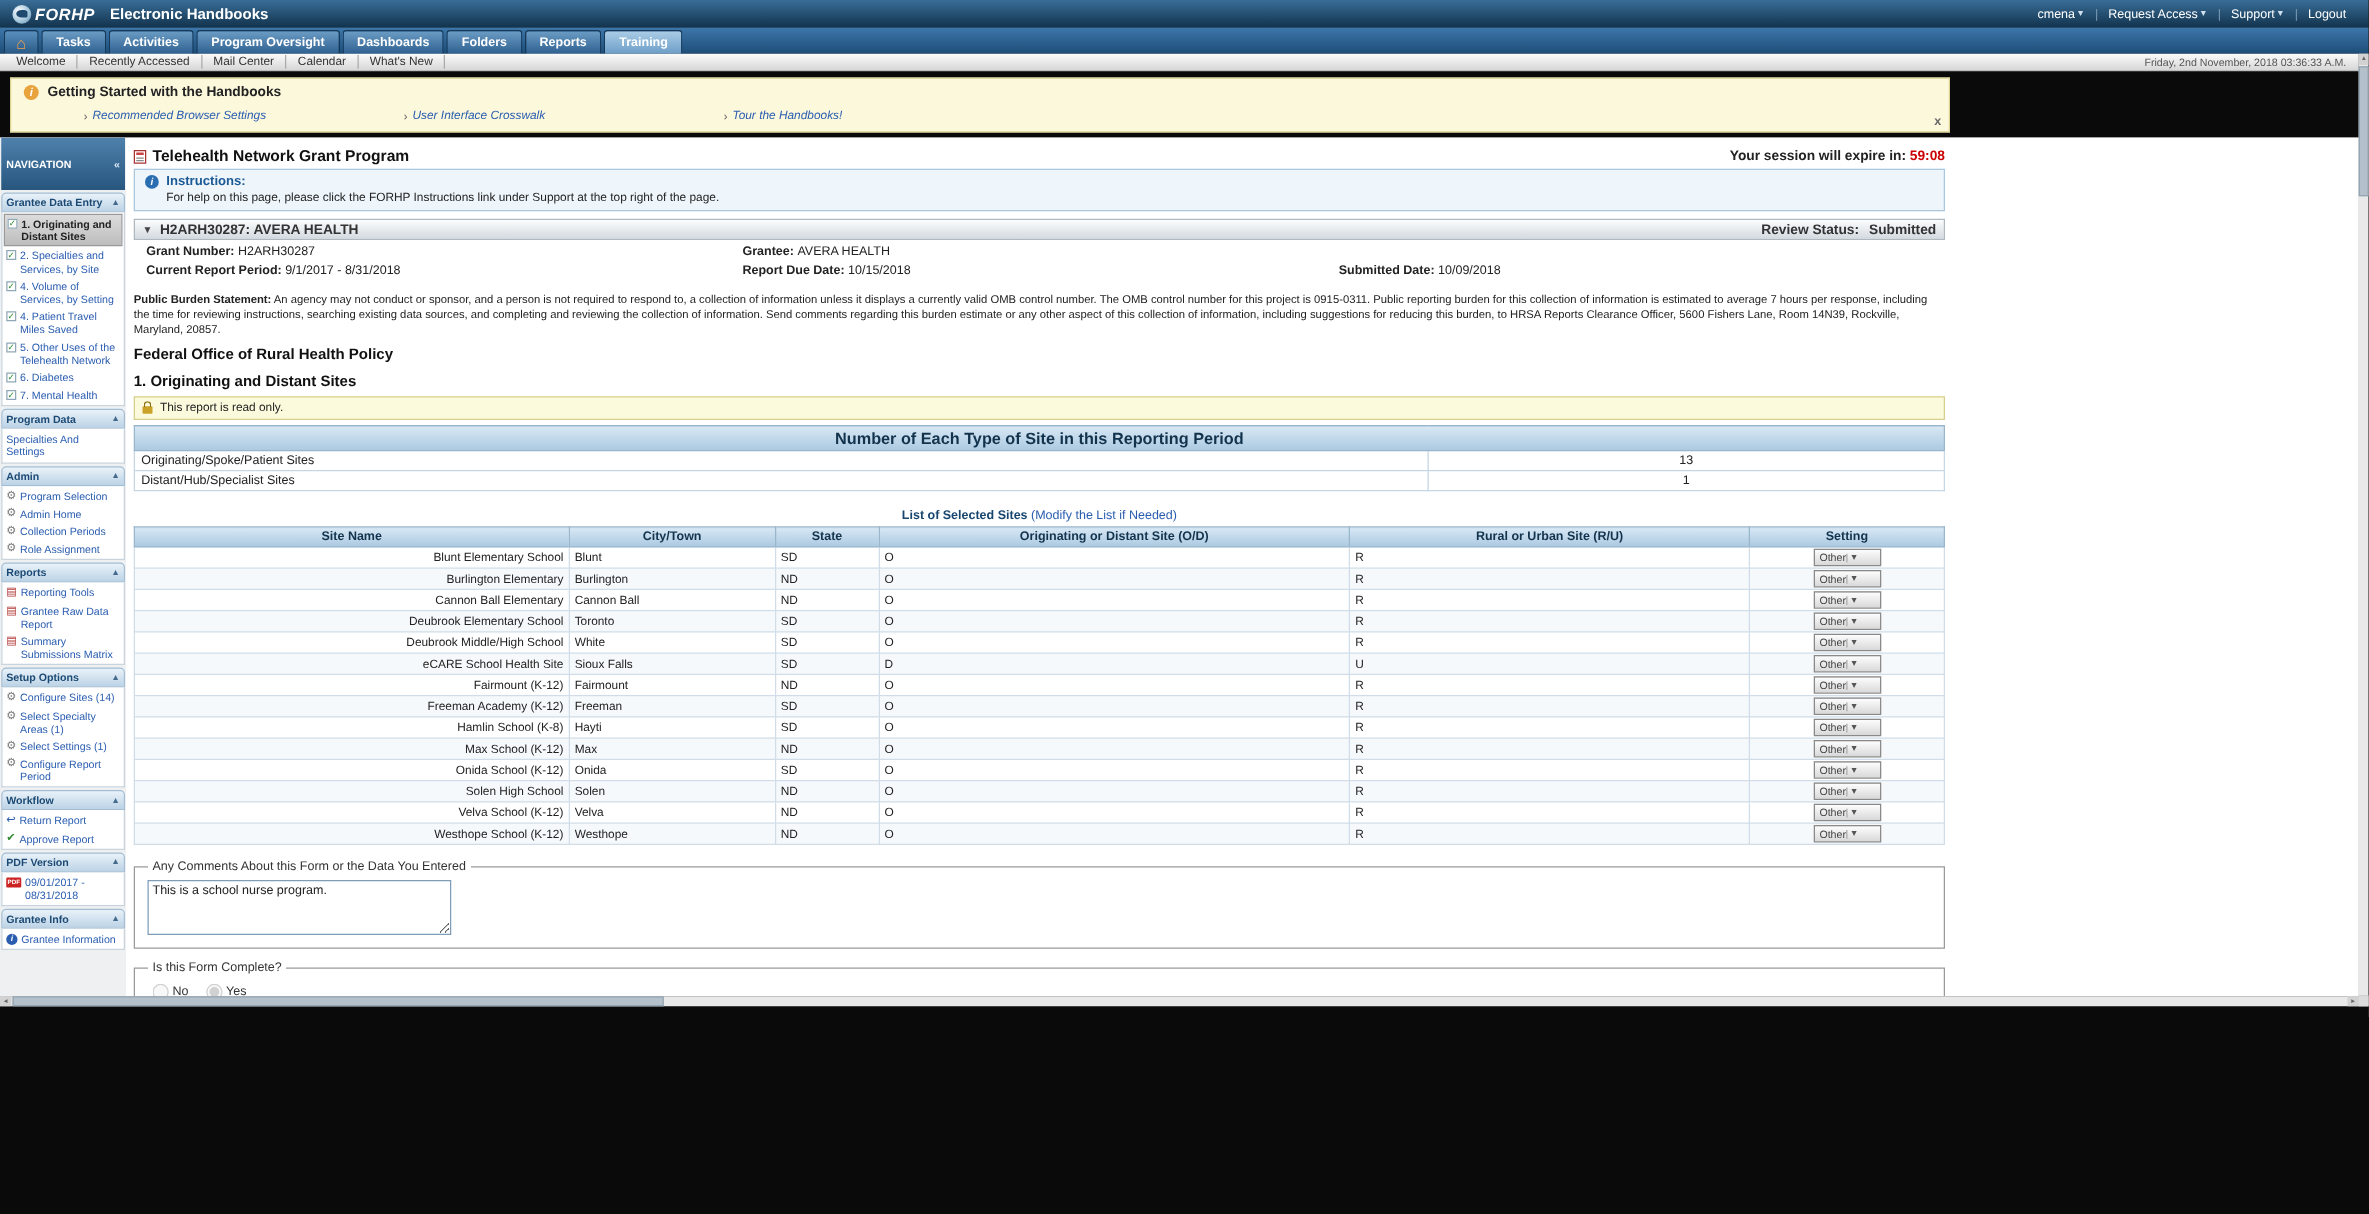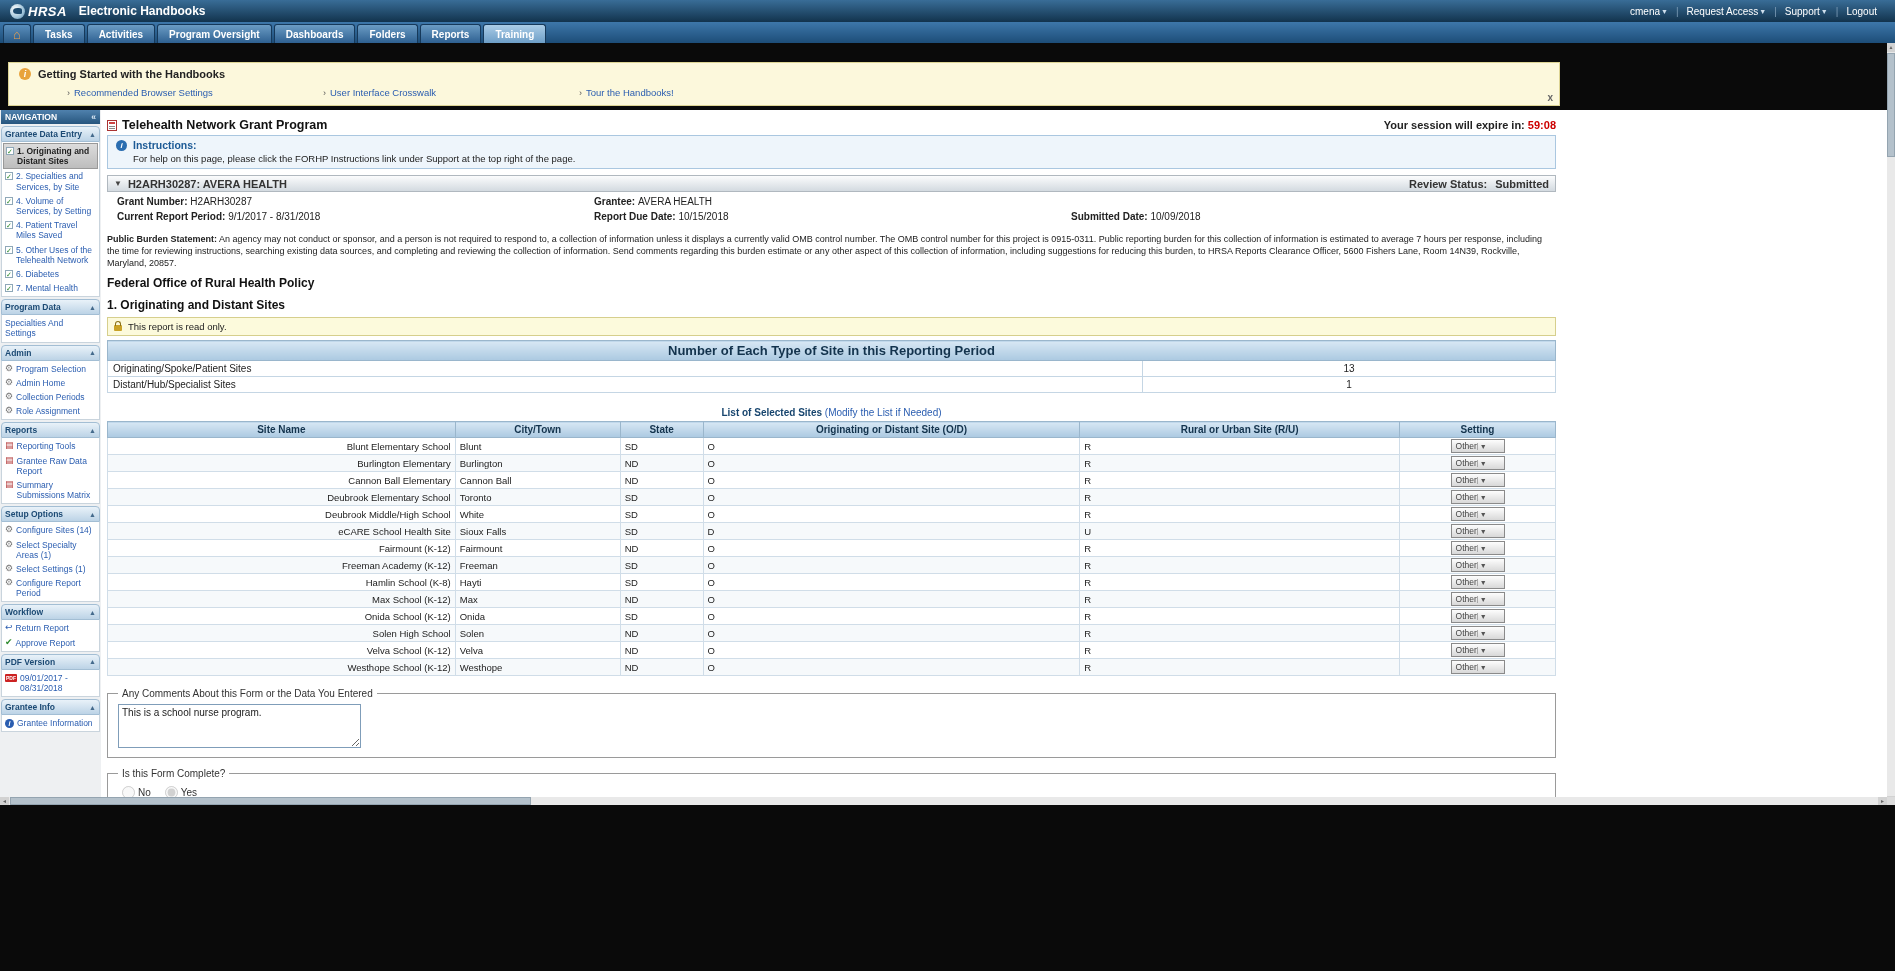--- a/index.html
+++ b/index.html
@@ -40,30 +40,30 @@
   
   .banner { position:absolute; top:62px; left:8px; width:1552px; height:44px;
     background:#fcf8dc; border:1px solid #ddd494; padding:5px 10px; }
   .banner-head { display:flex; align-items:center; gap:7px; }
   .info-badge { width:12px; height:12px; border-radius:50%; background:#e8a33d; color:#fff; font-weight:bold; font-style:italic;
     font-size:9px; line-height:12px; text-align:center; flex:0 0 auto; }
   .banner-title { font-weight:bold; font-size:11px; color:#222; }
   .banner-links { display:flex; margin-top:7px; margin-left:48px; }
   .banner-link-wrap { width:256px; display:flex; gap:4px; align-items:center; }
   .blk-arrow { color:#555; font-size:9px; }
-  .banner-link { color:#2a5db0; font-size:9.5px; }
+  .banner-link { color:#2a5db0; font-size:9.5px;font-style:italic; }
   .banner-close { position:absolute; right:6px; bottom:2px; color:#666; font-size:10px; font-weight:bold; cursor:pointer; }
 
   
   .body-row { position:absolute; top:110px; left:0; width:1887px; height:687px; display:flex; overflow:hidden; background:#fff; }
 
   
   .sidebar { width:101px; flex:0 0 101px; background:#eef0f2; font-size:8.5px; padding:0 1px 1px 1px; }
   .nav-header { background:linear-gradient(#4f81ad,#27567e); color:#fff; font-weight:bold; font-size:8.5px;
-    padding:2px 4px; display:flex; justify-content:space-between; align-items:center; }
+    padding:16px 4px; display:flex; justify-content:space-between; align-items:center; }
   .nav-collapse { color:#dce9f4; cursor:pointer; }
   .side-sec { margin-top:2px; }
   .side-sec-h { background:linear-gradient(#e9f2f9,#bcd3e6); border:1px solid #a3bed4; border-radius:4px 4px 0 0;
     color:#1c4a74; font-weight:bold; padding:2px 3px; display:flex; justify-content:space-between; align-items:center; cursor:pointer; }
   .sec-caret { font-size:7px; color:#446a8c; }
   .side-items { background:#fff; border:1px solid #c9d4dd; border-top:none; padding:1px; }
   .side-item { display:flex; gap:3px; padding:2px 2px; color:#2a5db0; cursor:pointer; align-items:flex-start; line-height:1.2; }
   .side-item.active { background:linear-gradient(#dcdcdc,#bdbdbd); border:1px solid #999; color:#222; font-weight:bold; }
   .ic { flex:0 0 auto; display:inline-block; }
   .ic-check { width:8px; height:8px; border:1px solid #8fa8b8; background:#fff; color:#2c8a2c; font-size:7px; line-height:7px; text-align:center; margin-top:1px; }
@@ -157,21 +157,21 @@
   .hs-thumb { position:absolute; top:0; left:10px; width:521px; height:8px; background:#b4c1cb; border:1px solid #94a4b0; }
   .sb-corner { position:absolute; left:1887px; top:797px; width:8px; height:8px; background:#dcdcdc; }
 </style>
 </head>
 <body>
 
 <div class="screen">
 
   <div class="topbar">
     <span class="logo-circle"></span>
-    <span class="brand-text">HRSA</span>
+    <span class="brand-text">FORHP</span>
     <span class="app-title">Electronic Handbooks</span>
     <div class="topbar-right">
       <span class="top-menu">
           <span>cmena</span>
           <span class="mini-caret">▼</span>
         </span>
       <span class="top-sep">|</span>
       <span class="top-menu">
           <span>Request Access</span>
           <span class="mini-caret">▼</span>
@@ -194,20 +194,30 @@
         <div class="tab">Tasks</div>
         <div class="tab">Activities</div>
         <div class="tab">Program Oversight</div>
         <div class="tab">Dashboards</div>
         <div class="tab">Folders</div>
         <div class="tab">Reports</div>
         <div class="tab active">Training</div>
       </div>
   </div>
 
+  <div class="subnav">
+    <div style="display:flex;align-items:center;">
+        <a class="subnav-link">Welcome</a>
+        <a class="subnav-link">Recently Accessed</a>
+        <a class="subnav-link">Mail Center</a>
+        <a class="subnav-link">Calendar</a>
+        <a class="subnav-link">What's New</a>
+      </div>
+    <span class="subnav-date">Friday, 2nd November, 2018 03:36:33 A.M.</span>
+  </div>
 
   <div class="banner">
     <div class="banner-head">
       <span class="info-badge">i</span>
       <span class="banner-title">Getting Started with the Handbooks</span>
     </div>
     <div class="banner-links">
         <div class="banner-link-wrap">
           <span class="blk-arrow">›</span>
           <a class="banner-link">Recommended Browser Settings</a>

